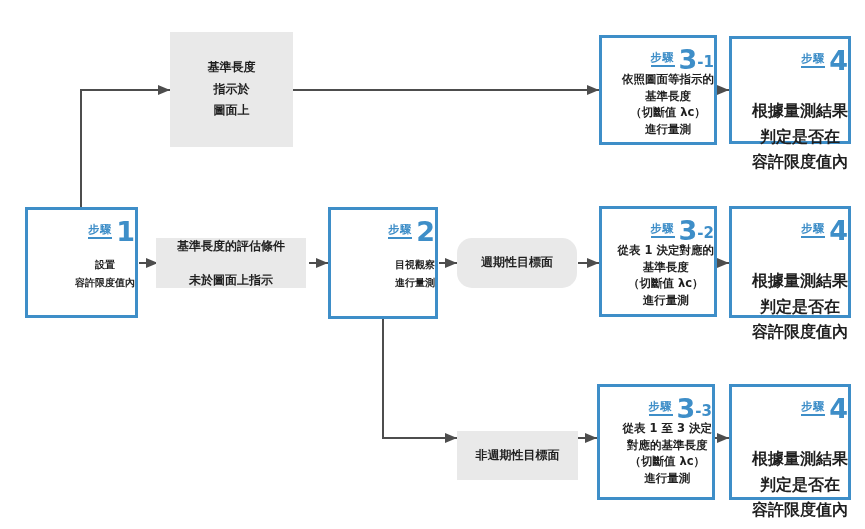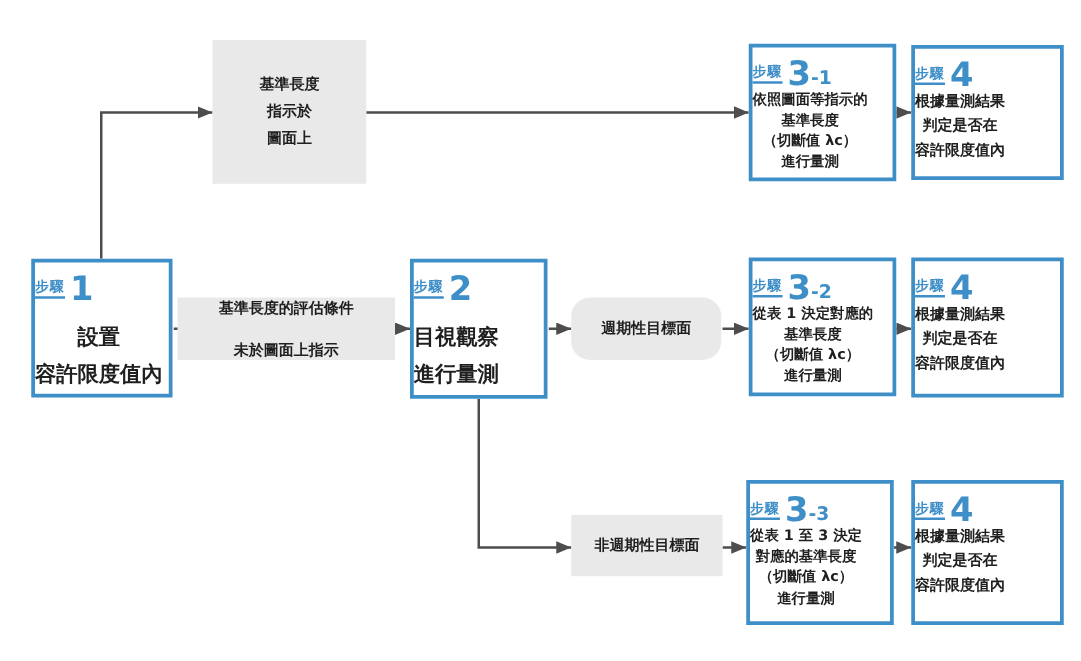--- a/index.html
+++ b/index.html
@@ -22,21 +22,21 @@
     width: 865px; height: 529px;
     z-index: 0;
   }
   .step-box {
     position: absolute;
     box-sizing: border-box;
     background: #ffffff;
     border: 3px solid var(--accent-blue, #3E8EC8);
     display: flex;
     flex-direction: column;
-    align-items: flex-start;
+    align-items: flex-end;
     text-align: center;
     z-index: 1;
   }
   .step-head {
     display: flex;
     align-items: flex-end;
     margin-top: 11px;
     color: var(--accent-blue, #3E8EC8);
     white-space: nowrap;
   }
@@ -59,22 +59,22 @@
     font-size: 15px;
     font-weight: bold;
     line-height: 1;
     margin-bottom: 1px;
   }
   .step-lines {
     font-weight: bold;
     color: var(--text, #1f1f1f);
     margin-top: 7px;
   }
-  .lines-2 { font-size: 17px; line-height: 1.75; margin-top: 13px; }
-  .lines-3 { font-size: 12px;   line-height: 1.6;  margin-top: 0; }
+  .lines-2 { font-size: 10px; line-height: 1.75; margin-top: 13px; }
+  .lines-3 { font-size: 16px;   line-height: 1.6;  margin-top: 26px; font-family: Liberation Serif, serif; }
   .lines-4 { font-size: 11.5px; line-height: 1.44; margin-top: 0;  }
   .gray-box {
     position: absolute;
     box-sizing: border-box;
     background: var(--gray-fill, #E9E9E9);
     display: flex;
     flex-direction: column;
     justify-content: center;
     align-items: center;
     text-align: center;
@@ -148,21 +148,21 @@
     <div class="step-head">
       <span class="step-label">步驟</span>
       <span class="step-number">1</span>
     </div>
     <div class="step-lines lines-2">
       <div>設置</div>
       <div>容許限度值內</div>
     </div>
   </div>
 
-  <div class="gray-box" style="left:142px; top:238px; width:174px; height:50px; line-height:1.55;gap:15px;">
+  <div class="gray-box" style="left:156px; top:238px; width:150px; height:50px; line-height:1.55;gap:15px;">
     <div>基準長度的評估條件</div>
     <div>未於圖面上指示</div>
   </div>
 
   <div class="step-box" style="left:328px; top:207px; width:110px; height:112px;">
     <div class="step-head">
       <span class="step-label">步驟</span>
       <span class="step-number">2</span>
     </div>
     <div class="step-lines lines-2">
@@ -194,21 +194,21 @@
       <span class="step-label">步驟</span>
       <span class="step-number">4</span>
     </div>
     <div class="step-lines lines-3">
       <div>根據量測結果</div>
       <div>判定是否在</div>
       <div>容許限度值內</div>
     </div>
   </div>
 
-  <div class="gray-box" style="left:457px; top:412px; width:121px; height:49px;">
+  <div class="gray-box" style="left:457px; top:431px; width:121px; height:49px;">
     <div>非週期性目標面</div>
   </div>
 
   <div class="step-box" style="left:597px; top:384px; width:118px; height:116px;">
     <div class="step-head">
       <span class="step-label">步驟</span>
       <span class="step-number">3</span>
       <span class="step-suffix">-3</span>
     </div>
     <div class="step-lines lines-4">

